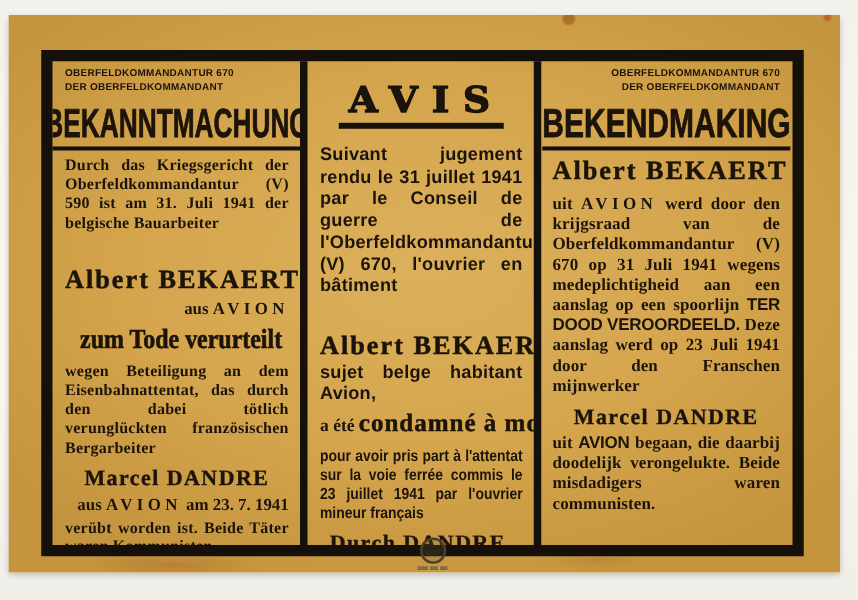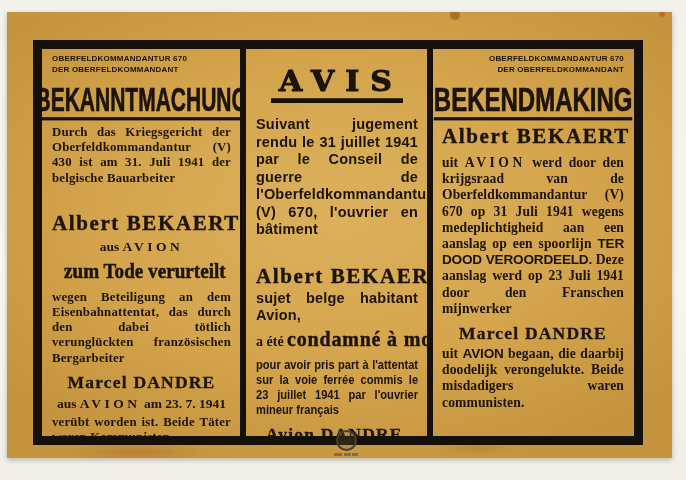--- a/index.html
+++ b/index.html
@@ -53,21 +53,21 @@
   .b-de { font-size:12.8px; line-height:15.2px; letter-spacing:.2px; }
   .b-nl { font-size:13.6px; line-height:16.2px; letter-spacing:.1px; }
   .b-fr-intro { font-family:"Liberation Sans",sans-serif; font-weight:bold; font-size:14.5px; line-height:17.5px; text-align:justify; margin-top:4px; letter-spacing:.2px; }
   .cond-p {
     font-family:"Liberation Sans",sans-serif; font-weight:bold; font-size:12.8px; line-height:15.3px;
     text-align:justify; width:115%; transform:scaleX(.87); transform-origin:left top; margin-top:6px;
   }
 
   .name-big { text-align:center; font-weight:bold; font-size:21px; letter-spacing:1.6px; margin:25px 0 1px; white-space:nowrap; -webkit-text-stroke:.4px #1c140b; }
   .name-mid { text-align:center; font-weight:bold; font-size:17.5px; letter-spacing:1.2px; margin:6px 0 1px; -webkit-text-stroke:.3px #1c140b; }
-  .from { text-align:center; font-weight:bold; font-size:13.5px; margin:3px 0 2px; }
+  .from { text-align:right; font-weight:bold; font-size:13.5px; margin:3px 0 2px; }
   .spaced { letter-spacing:3.5px; }
   .verdict-box { display:flex; margin:3px 0 1px; }
   .verdict { font-weight:bold; font-size:22px; white-space:nowrap; transform:scaleX(.87); -webkit-text-stroke:.5px #1c140b; }
 
   .centered-line { text-align:center; font-weight:bold; font-size:15.5px; margin-top:10px; letter-spacing:.4px; }
 
   .verdict-fr { text-align:center; font-weight:bold; margin:3px 0 1px; white-space:nowrap; }
   .v-small { font-size:14px; }
   .v-big { font-size:20px; letter-spacing:.8px; -webkit-text-stroke:.4px #1c140b; }
 
@@ -89,21 +89,21 @@
     <div class="frame">
 
       <div class="col col-left">
         <div class="kopf">
           <div>OBERFELDKOMMANDANTUR 670</div>
           <div>DER OBERFELDKOMMANDANT</div>
         </div>
         <div class="titlebox">
           <span class="title-main t-de">BEKANNTMACHUNG</span>
         </div>
-        <p class="body b-de">Durch das Kriegsgericht der Oberfeldkommandantur (V) 430 ist am 31. Juli 1941 der belgische Bauarbeiter</p>
+        <p class="body b-de">Durch das Kriegsgericht der Oberfeldkommandantur (V) 590 ist am 31. Juli 1941 der belgische Bauarbeiter</p>
         <div class="name-big">Albert BEKAERT</div>
         <div class="from"><span>aus </span><span class="spaced">AVION</span></div>
         <div class="verdict-box">
           <span class="verdict">zum Tode verurteilt</span>
         </div>
         <p class="body b-de">wegen Beteiligung an dem Eisenbahnattentat, das durch den dabei tötlich verunglückten französischen Bergarbeiter</p>
         <div class="name-mid">Marcel DANDRE</div>
         <div class="from"><span>aus </span><span class="spaced">AVION</span><span> am 23. 7. 1941</span></div>
         <p class="body b-de" style="margin-top:3px">verübt worden ist. Beide Täter waren Kommunisten.</p>
         <div class="date">Lille, den 1. August 1941.</div>
@@ -114,21 +114,21 @@
 
       <div class="col col-mid">
         <div class="avisbox">
           <span class="avis">AVIS</span>
         </div>
         <p class="b-fr-intro">Suivant jugement rendu le 31 juillet 1941 par le Conseil de guerre de l'Oberfeldkommandantur (V) 670, l'ouvrier en bâtiment</p>
         <div class="name-big">Albert BEKAERT</div>
         <p class="b-fr-intro" style="margin-top:1px">sujet belge habitant Avion,</p>
         <div class="verdict-fr"><span class="v-small">a été </span><span class="v-big">condamné à mort</span></div>
         <p class="cond-p">pour avoir pris part à l'attentat sur la voie ferrée commis le 23 juillet 1941 par l'ouvrier mineur français</p>
-        <div class="name-mid">Avion DANDRE,</div>
+        <div class="name-mid">Durch DANDRE,</div>
         <p class="cond-p" style="margin-top:3px">habitant également AVION et qui y a trouvé la mort. Les deux auteurs étaient communistes.</p>
 
       </div>
 
       <div class="divider"></div>
 
       <div class="col col-right">
         <div class="kopf kopf-r">
           <div>OBERFELDKOMMANDANTUR 670</div>
           <div>DER OBERFELDKOMMANDANT</div>

